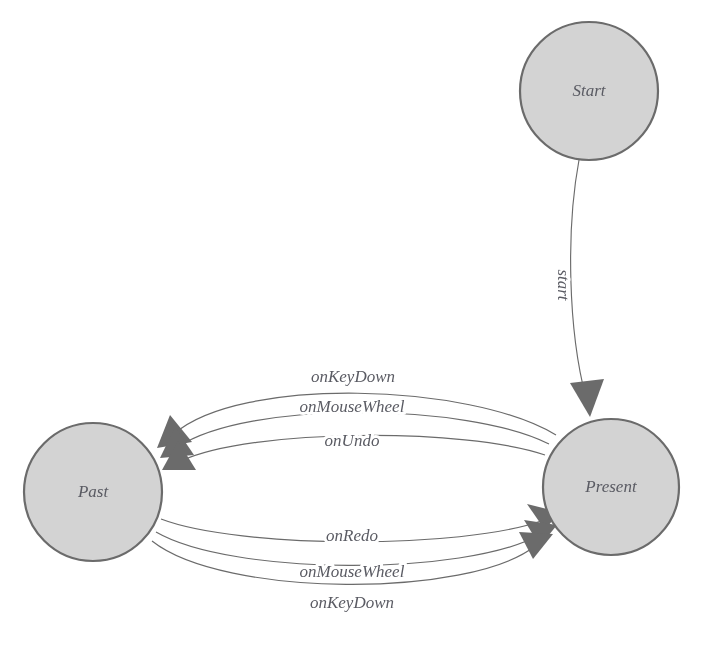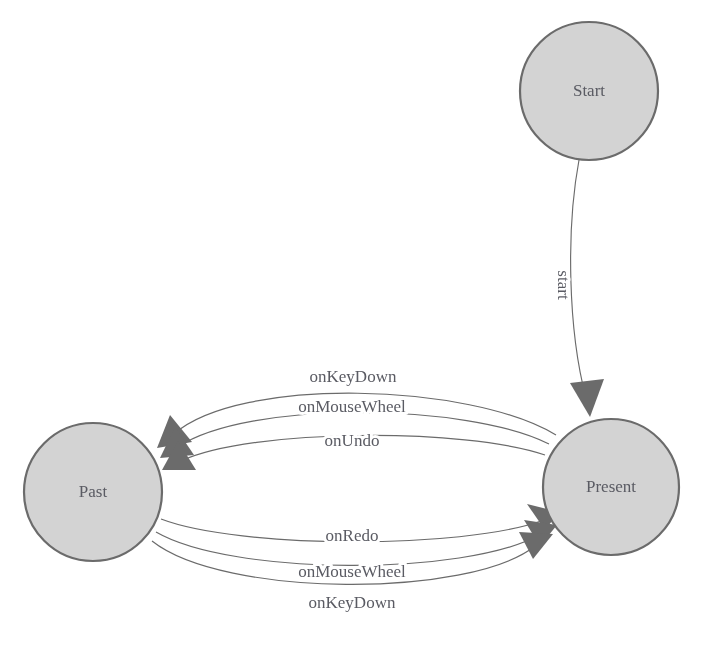--- a/index.html
+++ b/index.html
@@ -7,20 +7,21 @@
     padding: 0;
     background: #ffffff;
   }
   #diagram-root {
     position: relative;
     width: 721px;
     height: 670px;
     background: #ffffff;
     overflow: hidden;
     font-family: "Liberation Serif", "DejaVu Serif", serif;
+    font-style: italic;
   }
   svg.graph-canvas {
     position: absolute;
     top: 0;
     left: 0;
     width: 721px;
     height: 670px;
     display: block;
   }
   .node-circle {

